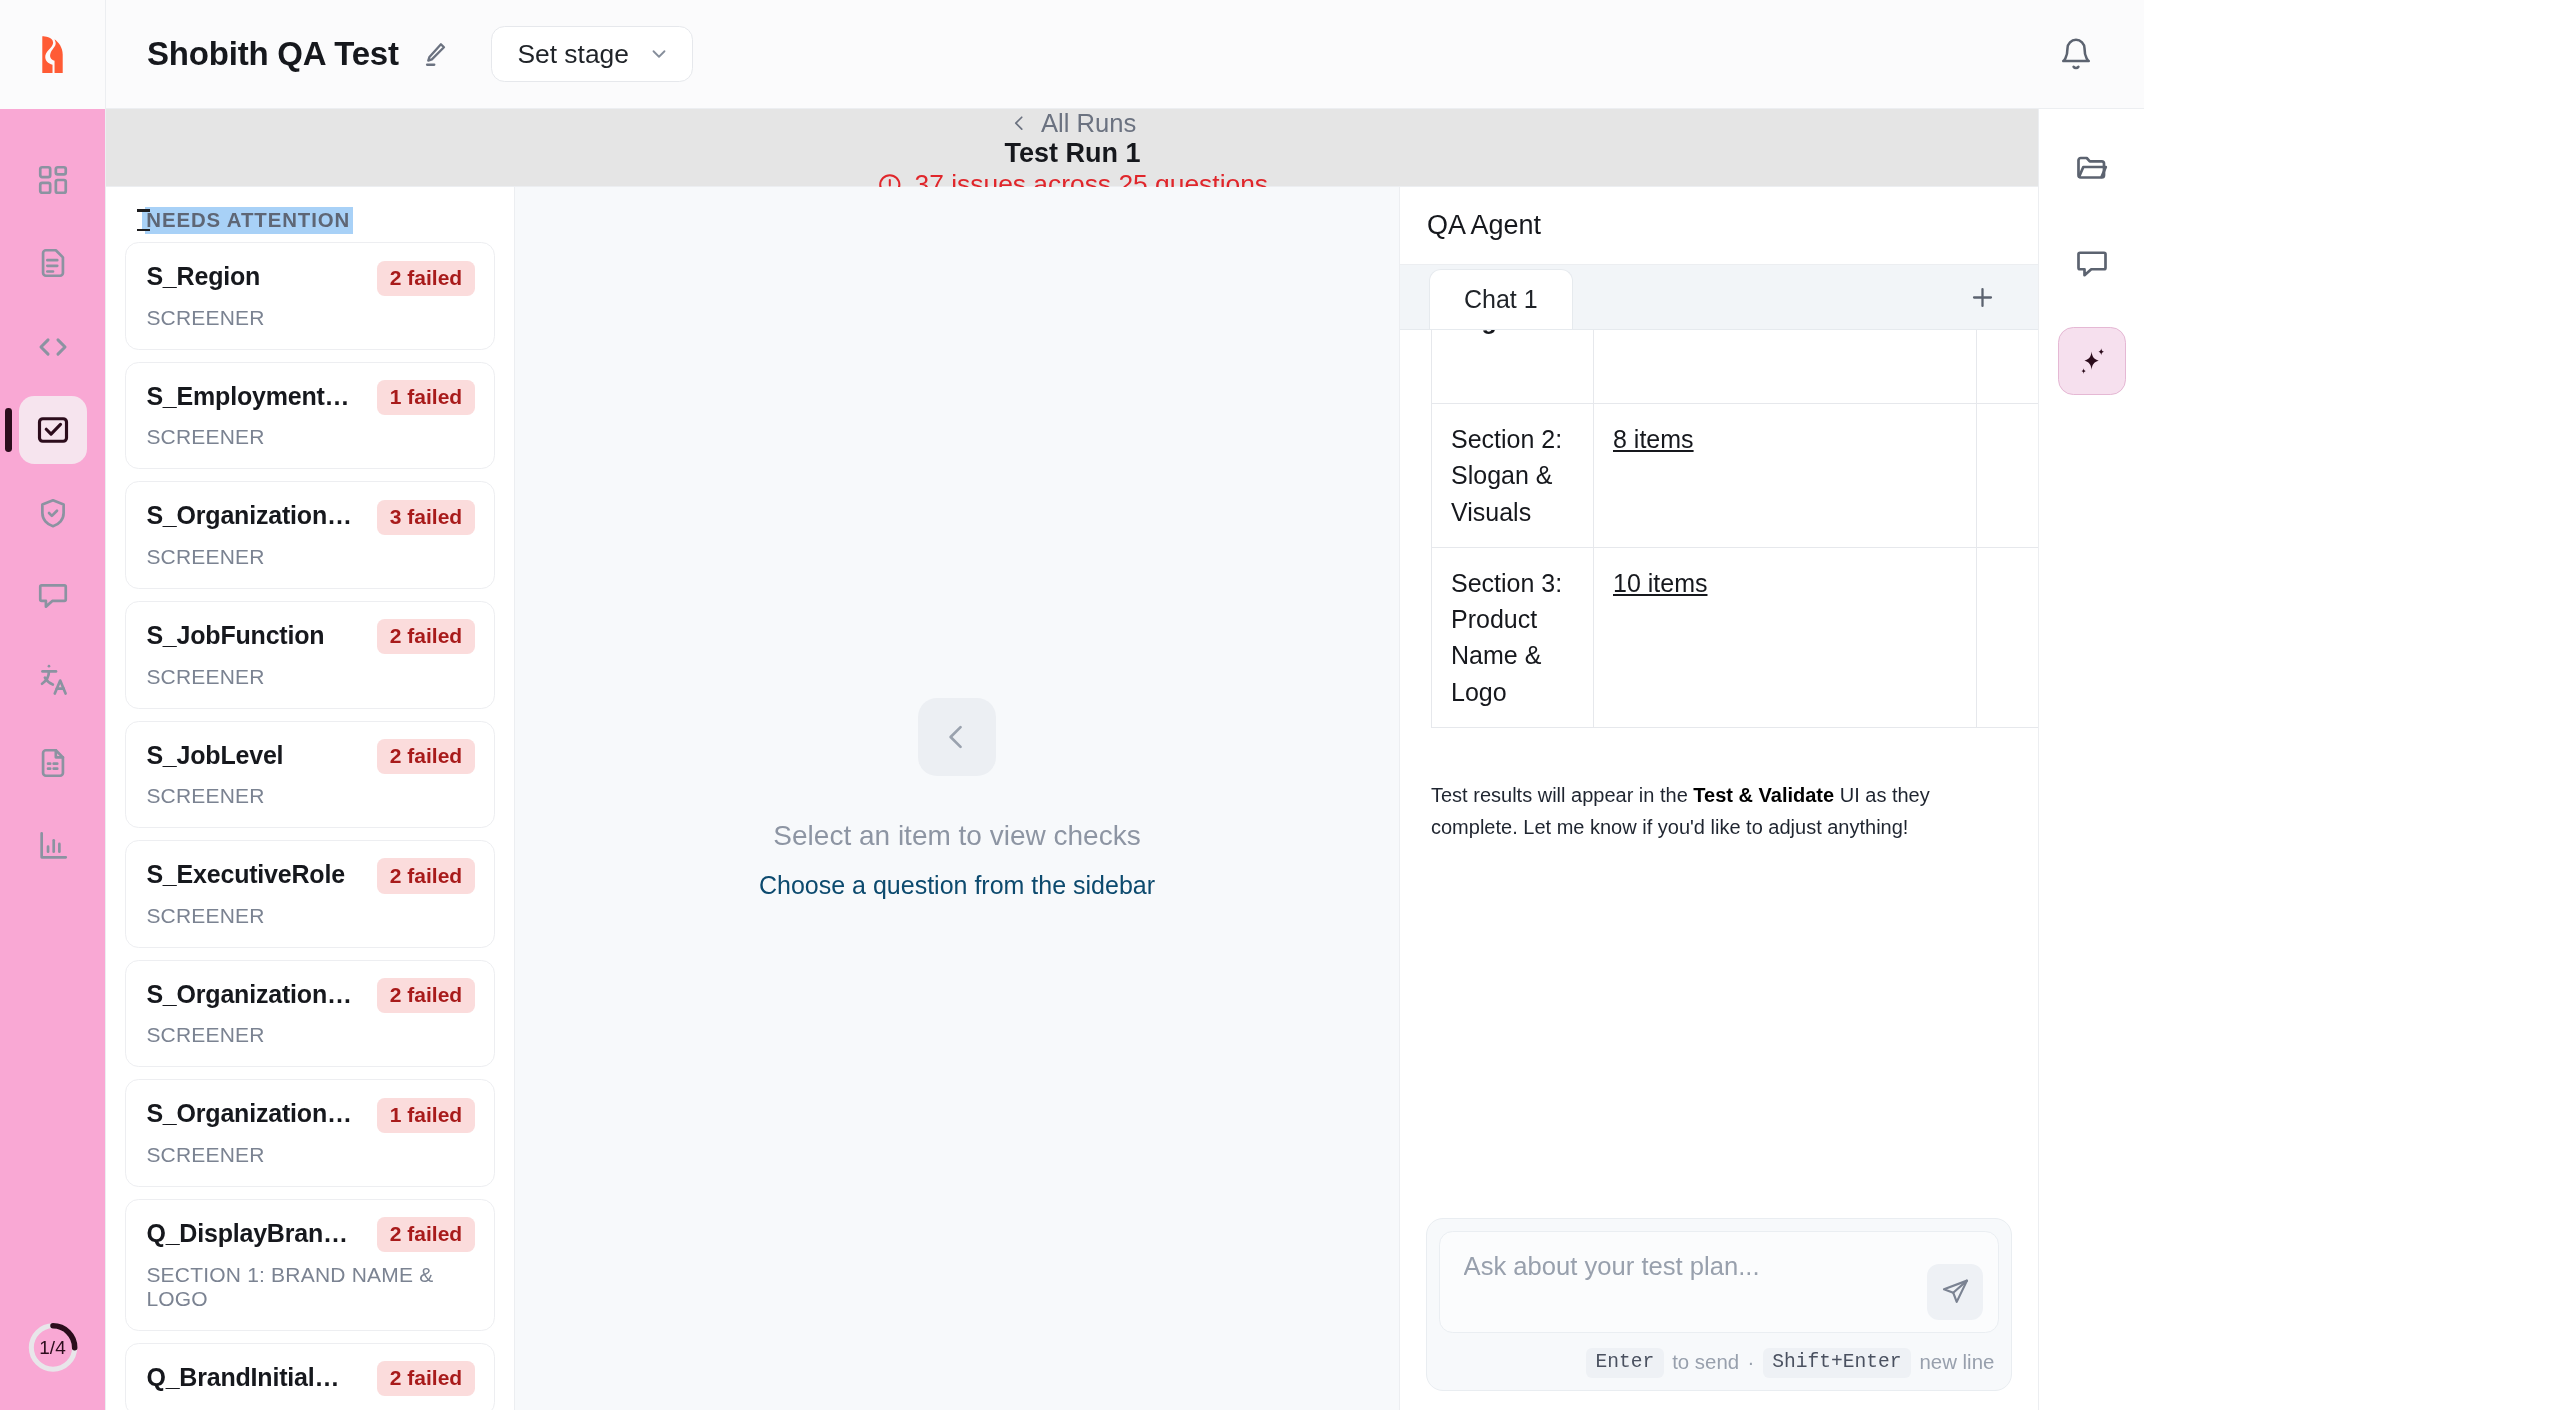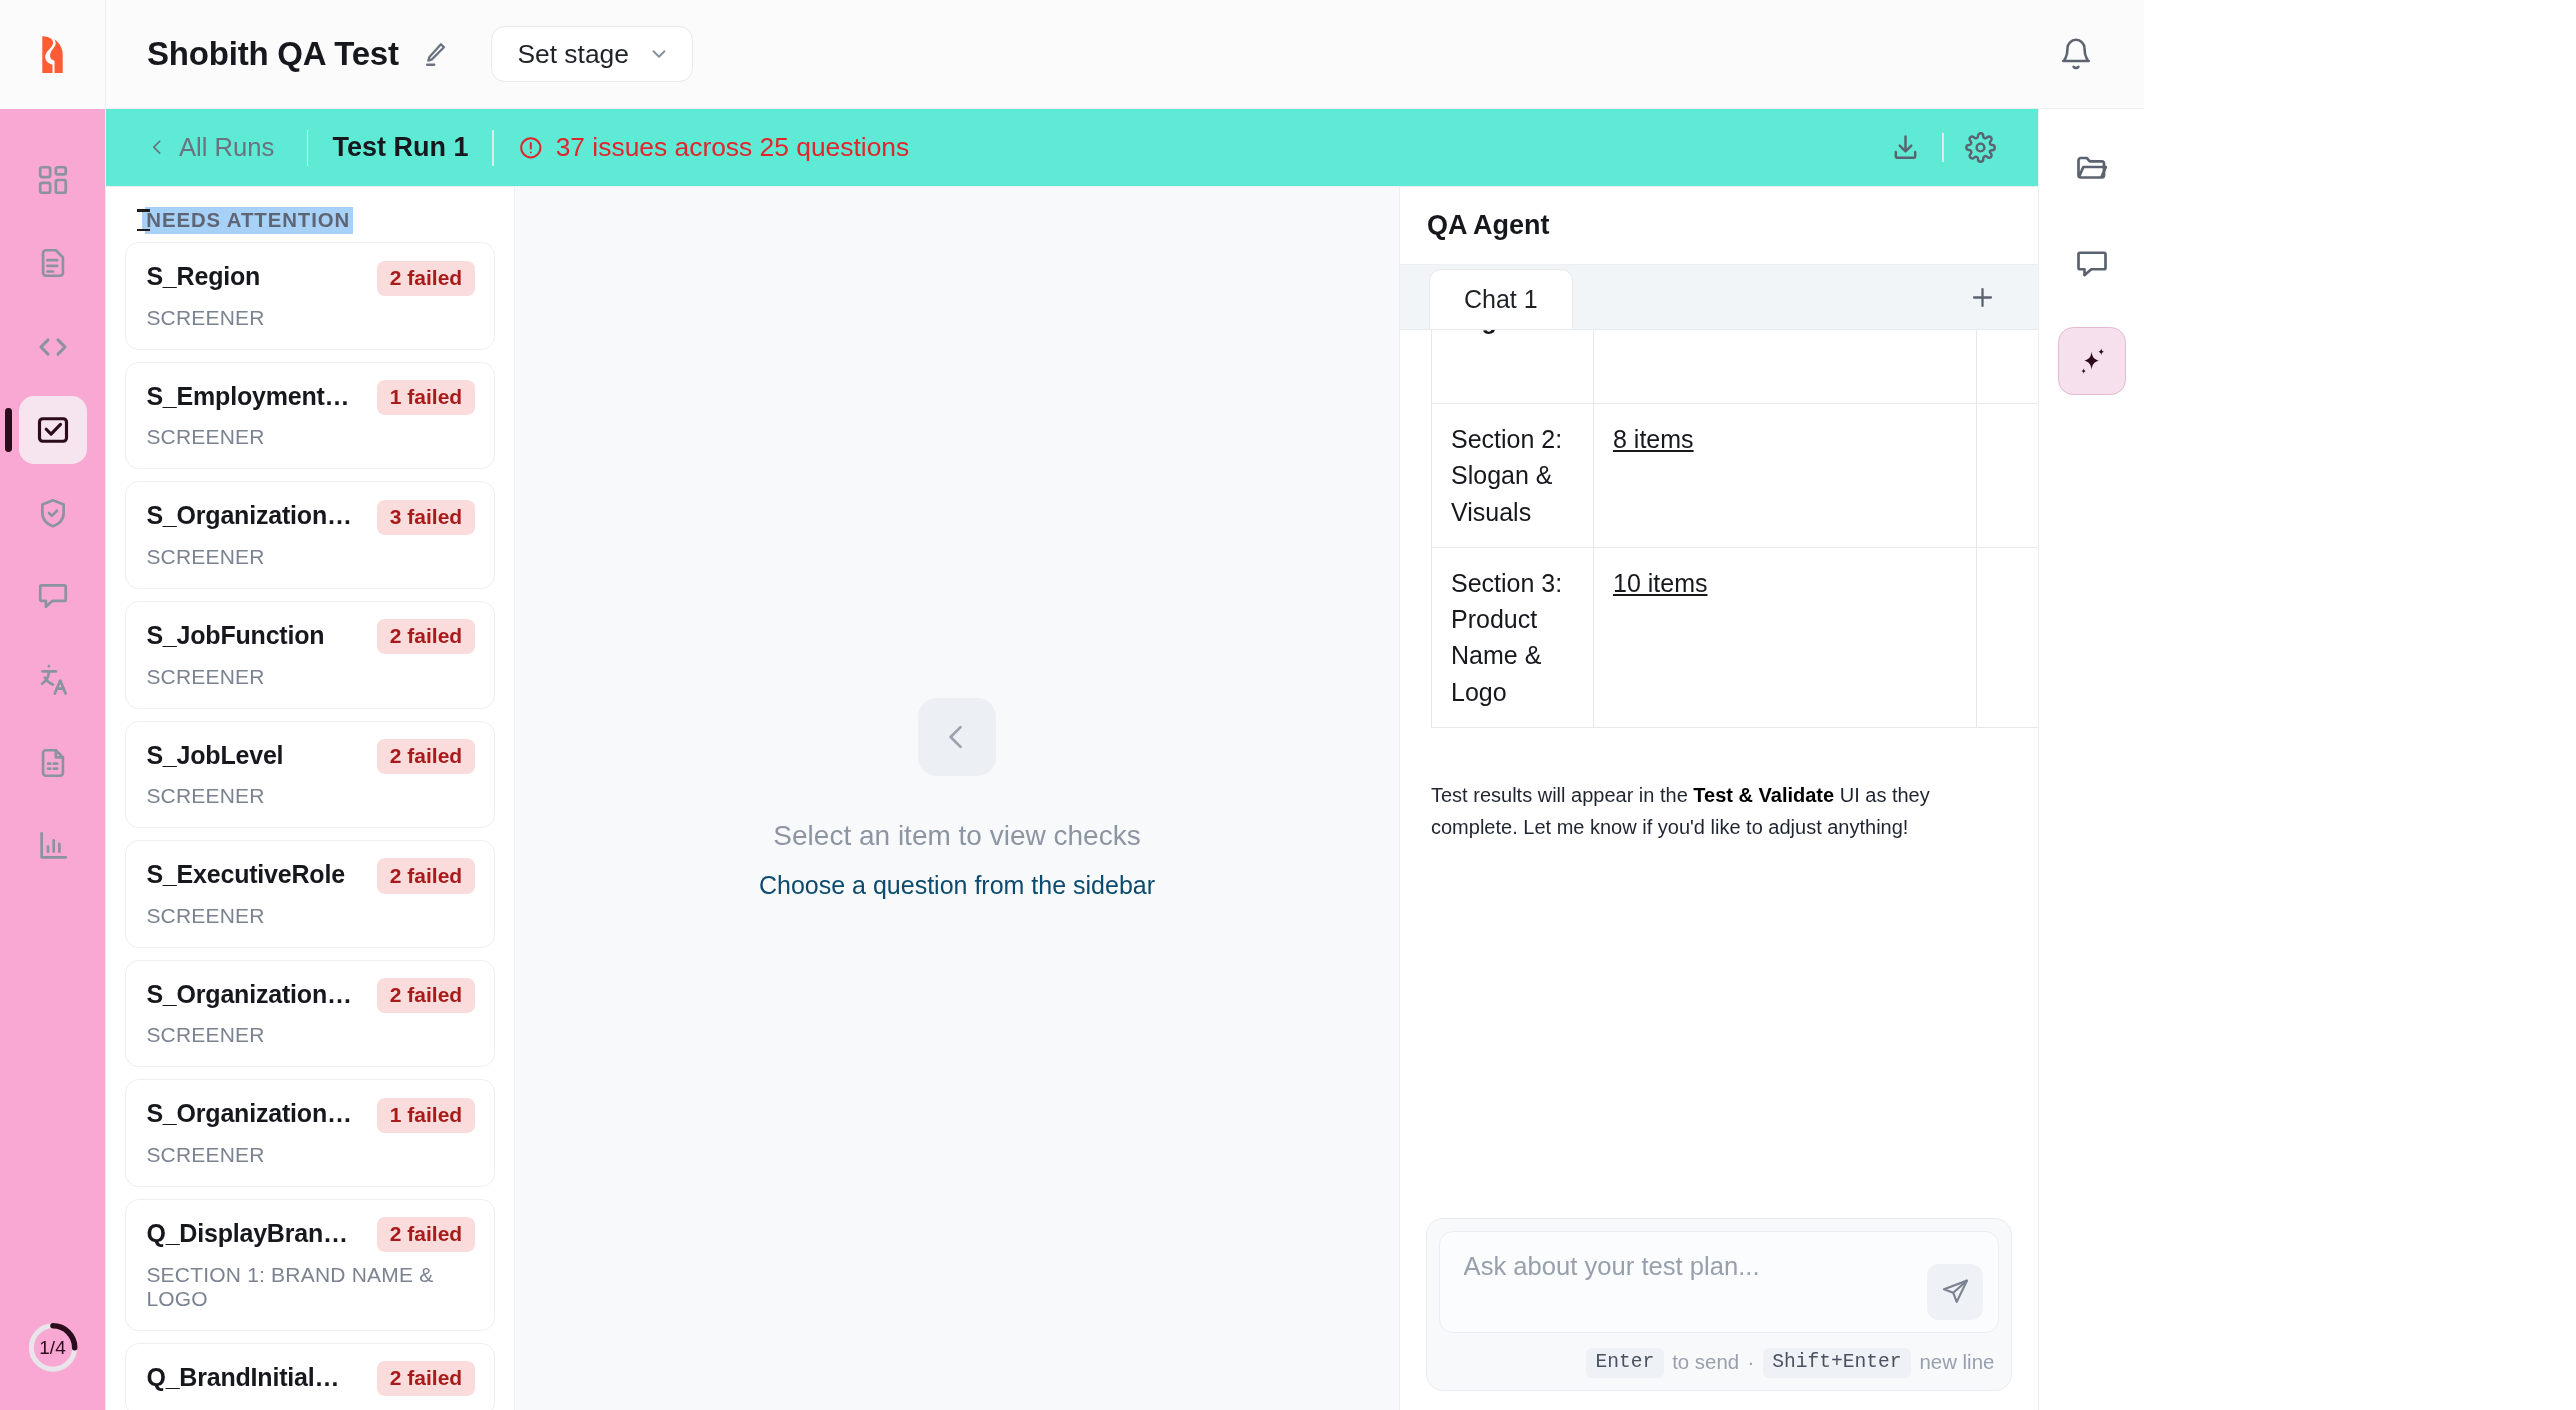--- a/index.html
+++ b/index.html
@@ -73,21 +73,21 @@
   .rail-progress .pg-txt {
     position: absolute; inset: 0; display: flex; align-items: center; justify-content: center;
     font-size: 19px; color: #2c0c1c; font-family: "Liberation Sans", sans-serif;
   }
 
   
   .center { flex: 1; display: flex; flex-direction: column; min-width: 0; background: #ffffff; }
   .run-header {
     height: 78px; min-height: 78px;
     display: flex; align-items: center; padding: 0 31px 0 32px;
-    border-bottom: 1.7px solid #eceef1; background: #5eead4;
+    border-bottom: 1.7px solid #eceef1; background: #e5e5e5; flex-direction: column;
   }
   .crumb-back {
     display: flex; align-items: center; gap: 12px;
     font-size: 25.6px; color: #6b7280; background: none; border: none; cursor: pointer;
     font-family: "Liberation Sans", sans-serif; padding: 0 8.5px;
   }
   .vdiv { width: 1.7px; height: 36px; background: #e4e6ea; margin: 0 24px; }
   .run-name { font-size: 27px; font-weight: 700; color: #16181d; }
   .issues {
     display: flex; align-items: center; gap: 12px;
@@ -153,21 +153,21 @@
 
   
   .agent {
     width: 639px; min-width: 639px;
     border-left: 1.7px solid #eceef1;
     display: flex; flex-direction: column; background: #ffffff; min-height: 0;
   }
   .agent-head {
     height: 78px; min-height: 78px; display: flex; align-items: center;
     padding-left: 27px; border-bottom: 1.7px solid #eceef1;
-    font-size: 27px; font-weight: 700; color: #16181d;
+    font-size: 27px; font-weight: 400; color: #16181d;
   }
   .tabs-row {
     height: 65px; min-height: 65px; display: flex; align-items: flex-end;
     background: #f2f5f8; padding-left: 29px; position: relative;
     border-bottom: 1.7px solid #e6eaee;
   }
   .tab {
     background: #ffffff; border: 1.7px solid #e6eaee; border-bottom: none;
     border-radius: 12px 12px 0 0; height: 60px;
     display: flex; align-items: center; padding: 0 34px;

